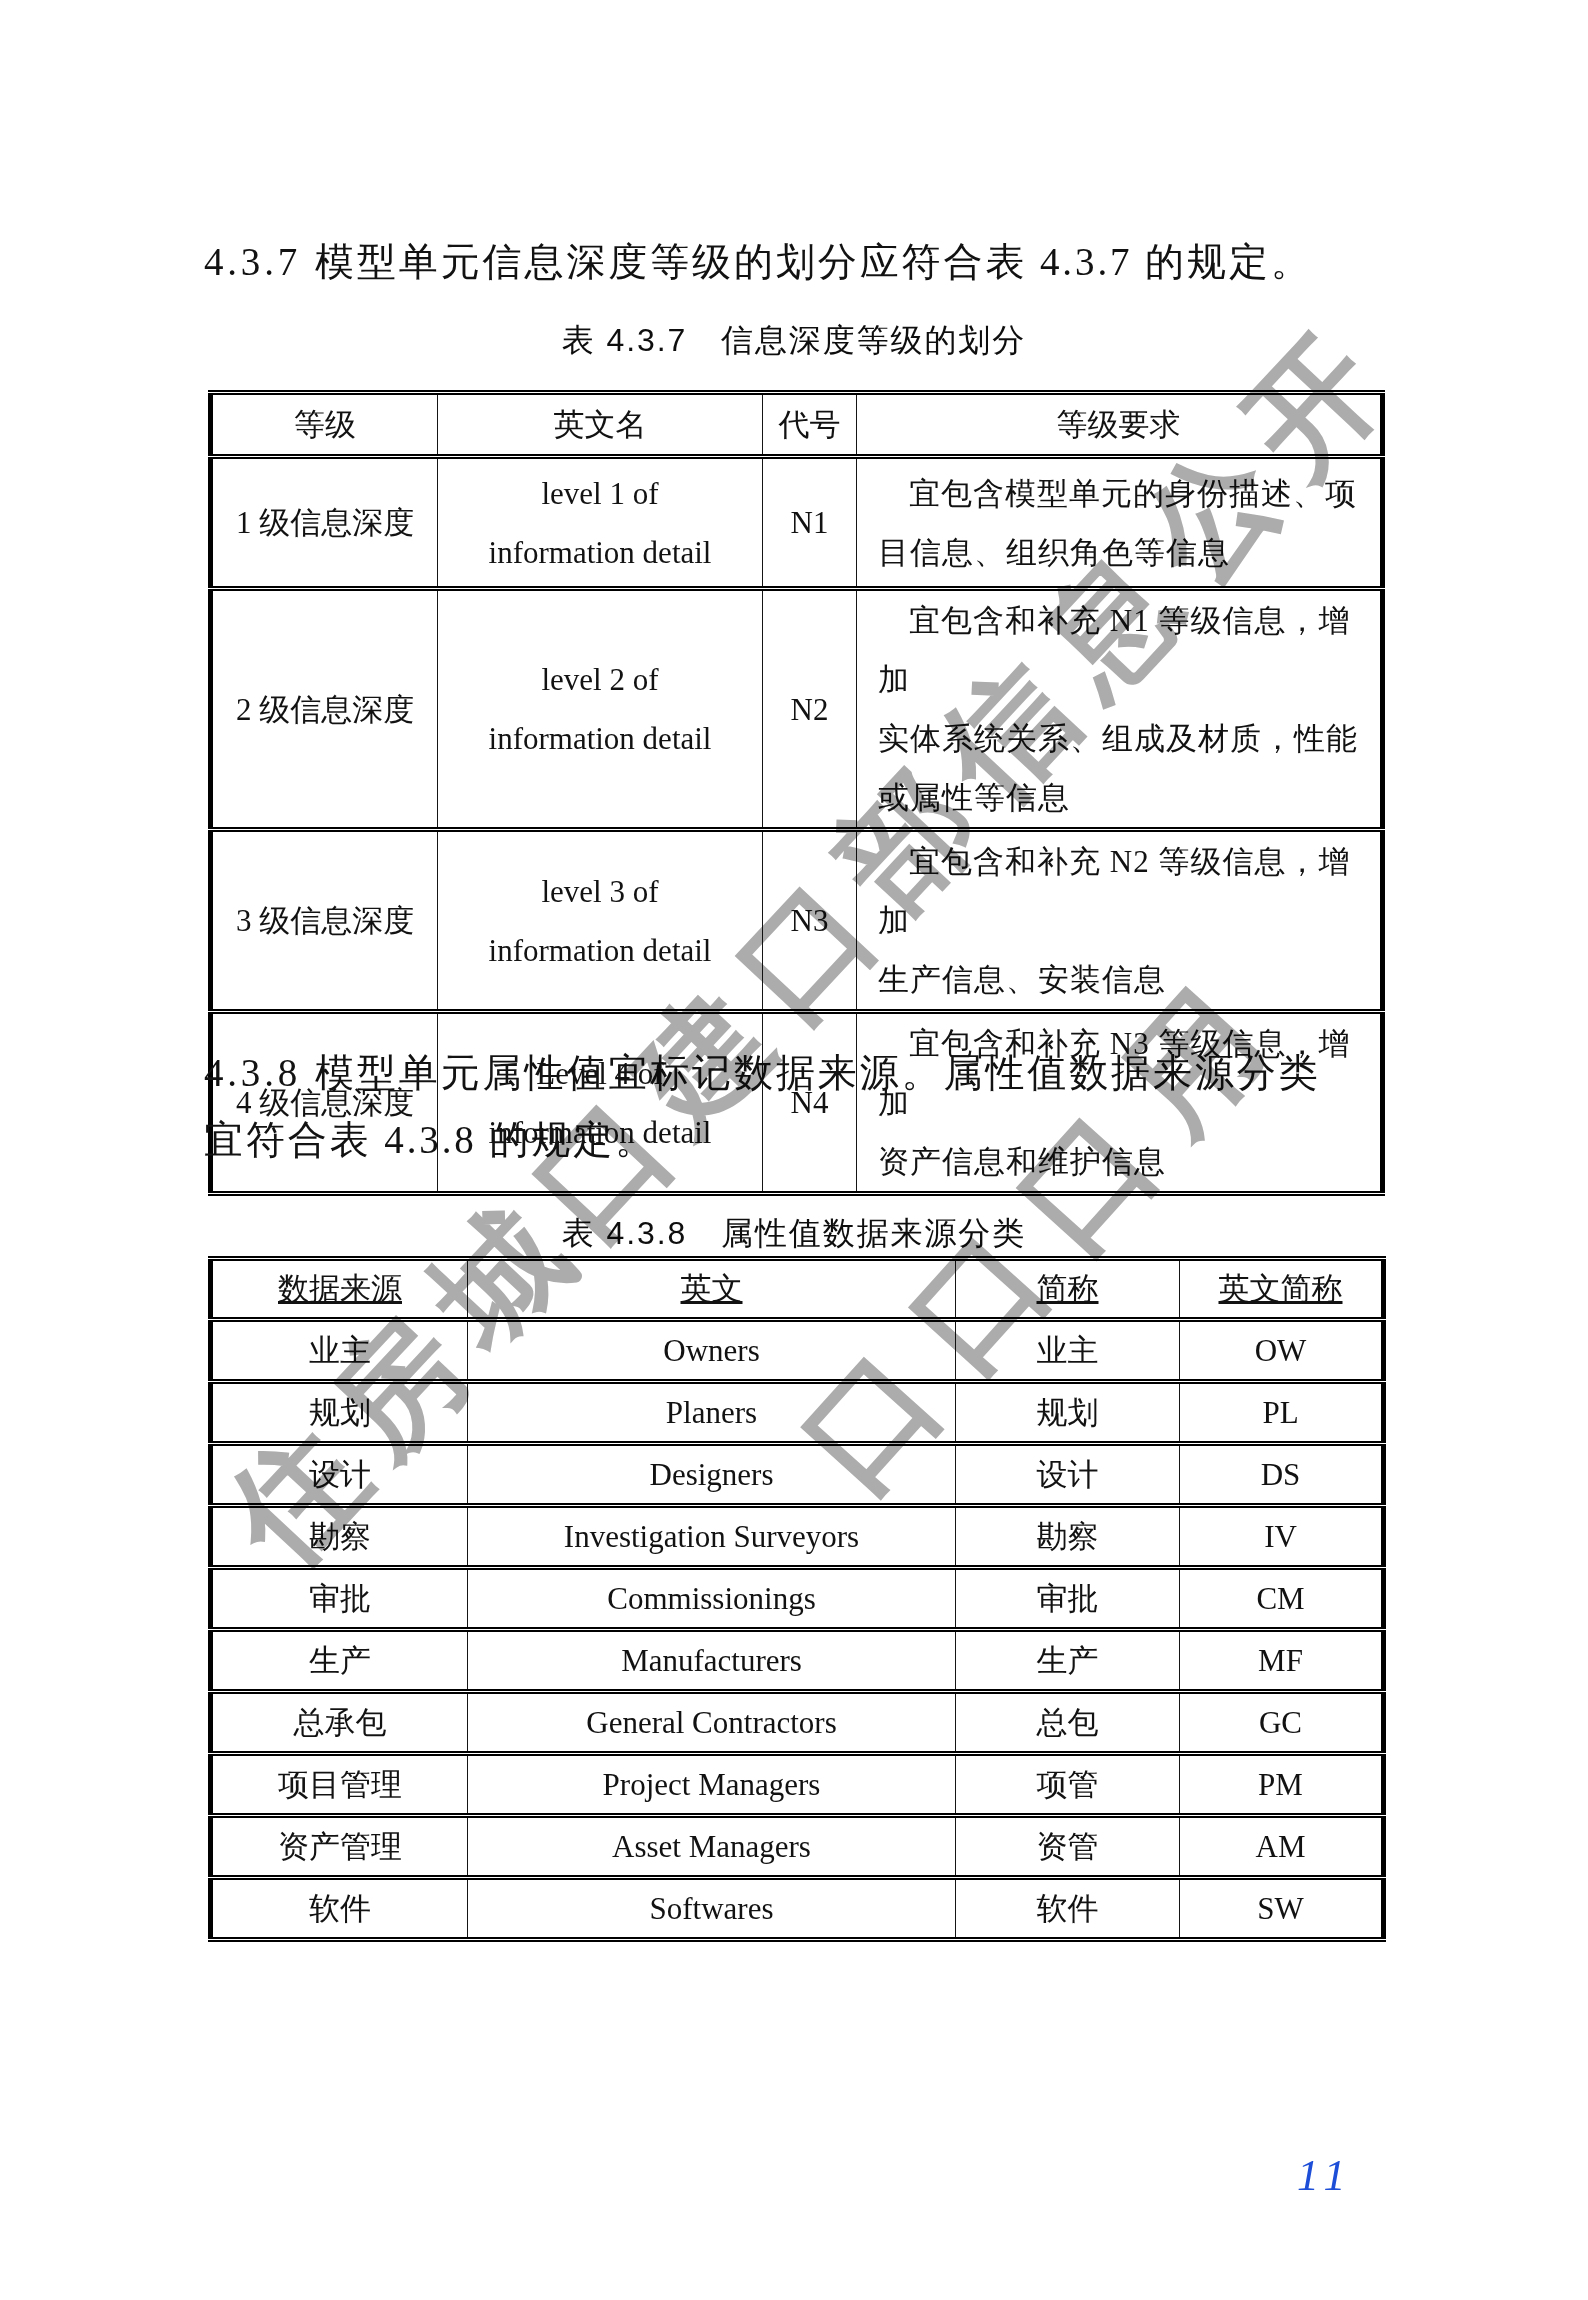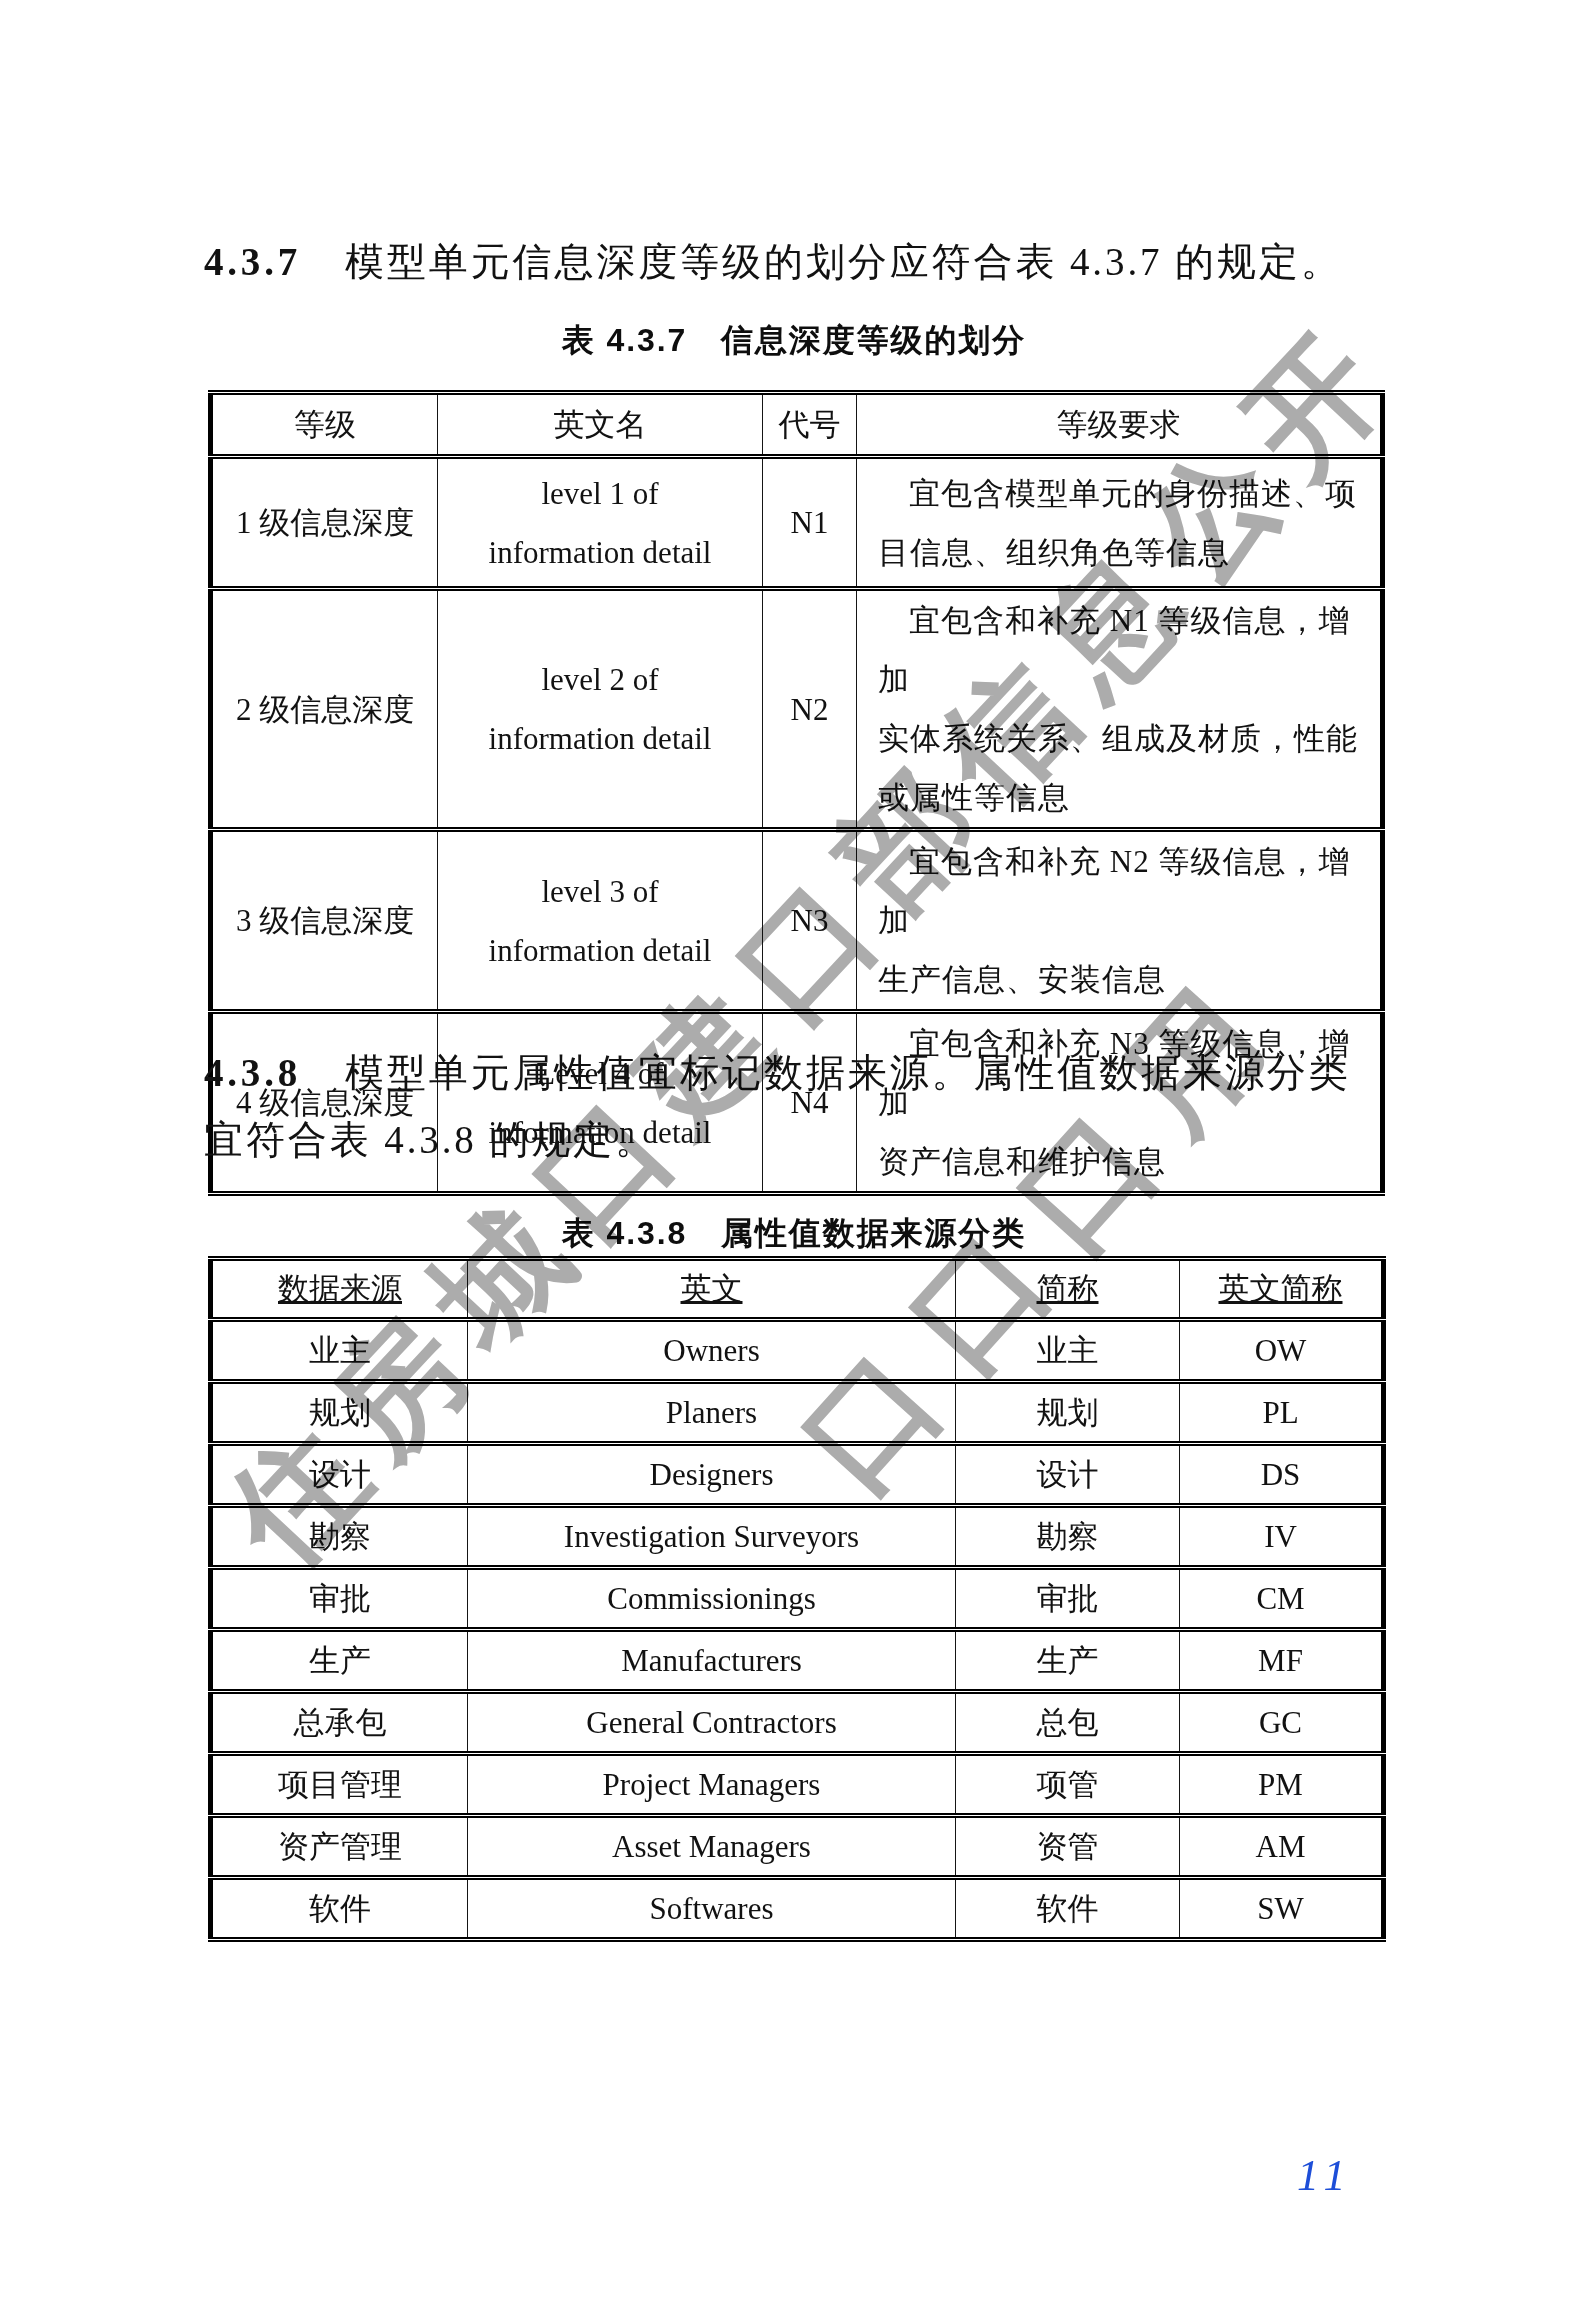--- a/index.html
+++ b/index.html
@@ -10,27 +10,27 @@
     background:#ffffff;
     overflow:hidden;
     font-family:"Liberation Serif","DejaVu Serif",serif;
     color:#121212;
   }
 
   
   .clause { position:absolute; left:204px; width:1182px; margin:0; }
   #clause437 { top:236px; font-size:39px; line-height:52px; letter-spacing:2.9px; }
   #clause438 { top:1039px; font-size:39px; line-height:67px; letter-spacing:2.9px; }
-  .cnum { font-weight:bold; letter-spacing:3.8px; margin-right:44px;text-align:right; }
+  .cnum { font-weight:normal; letter-spacing:3.8px; margin-right:14px;text-align:right; }
   .ctext { }
 
   
   .caption {
     position:absolute; left:208px; width:1172px; margin:0;
-    text-align:center; font-weight:bold;
+    text-align:center; font-weight:normal;
     font-family:"Liberation Sans","DejaVu Sans",sans-serif;
     font-size:32px; letter-spacing:1.9px; color:#0e0e0e;
   }
   #caption437 { top:319px; }
   #caption438 { top:1212px; }
 
   
   table.grid {
     position:absolute; left:208px; width:1172px;
     border-collapse:collapse; table-layout:fixed;

